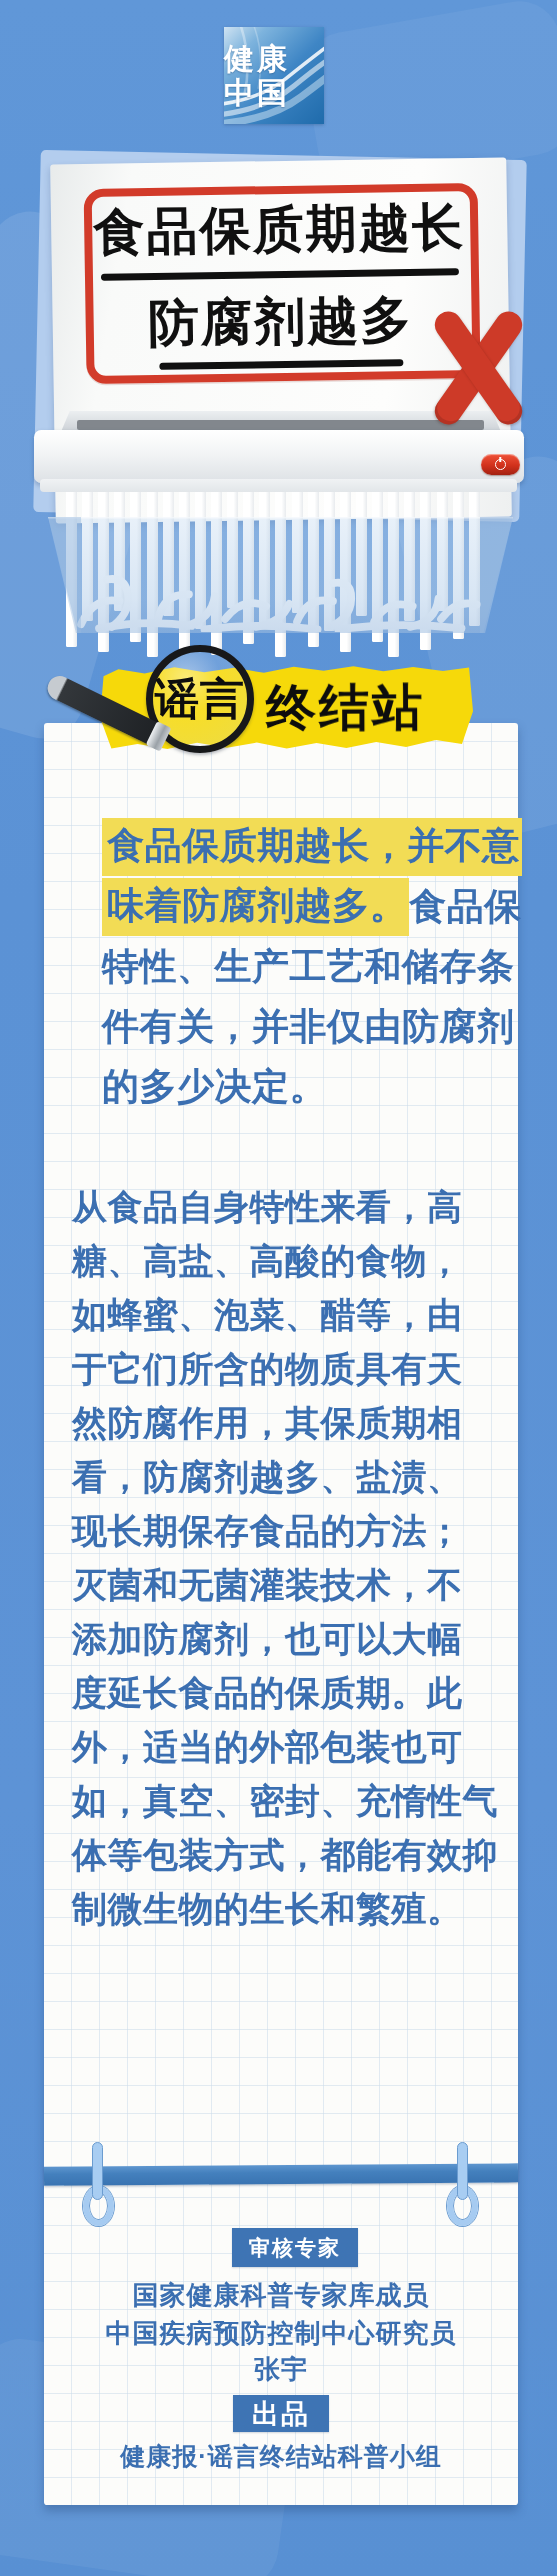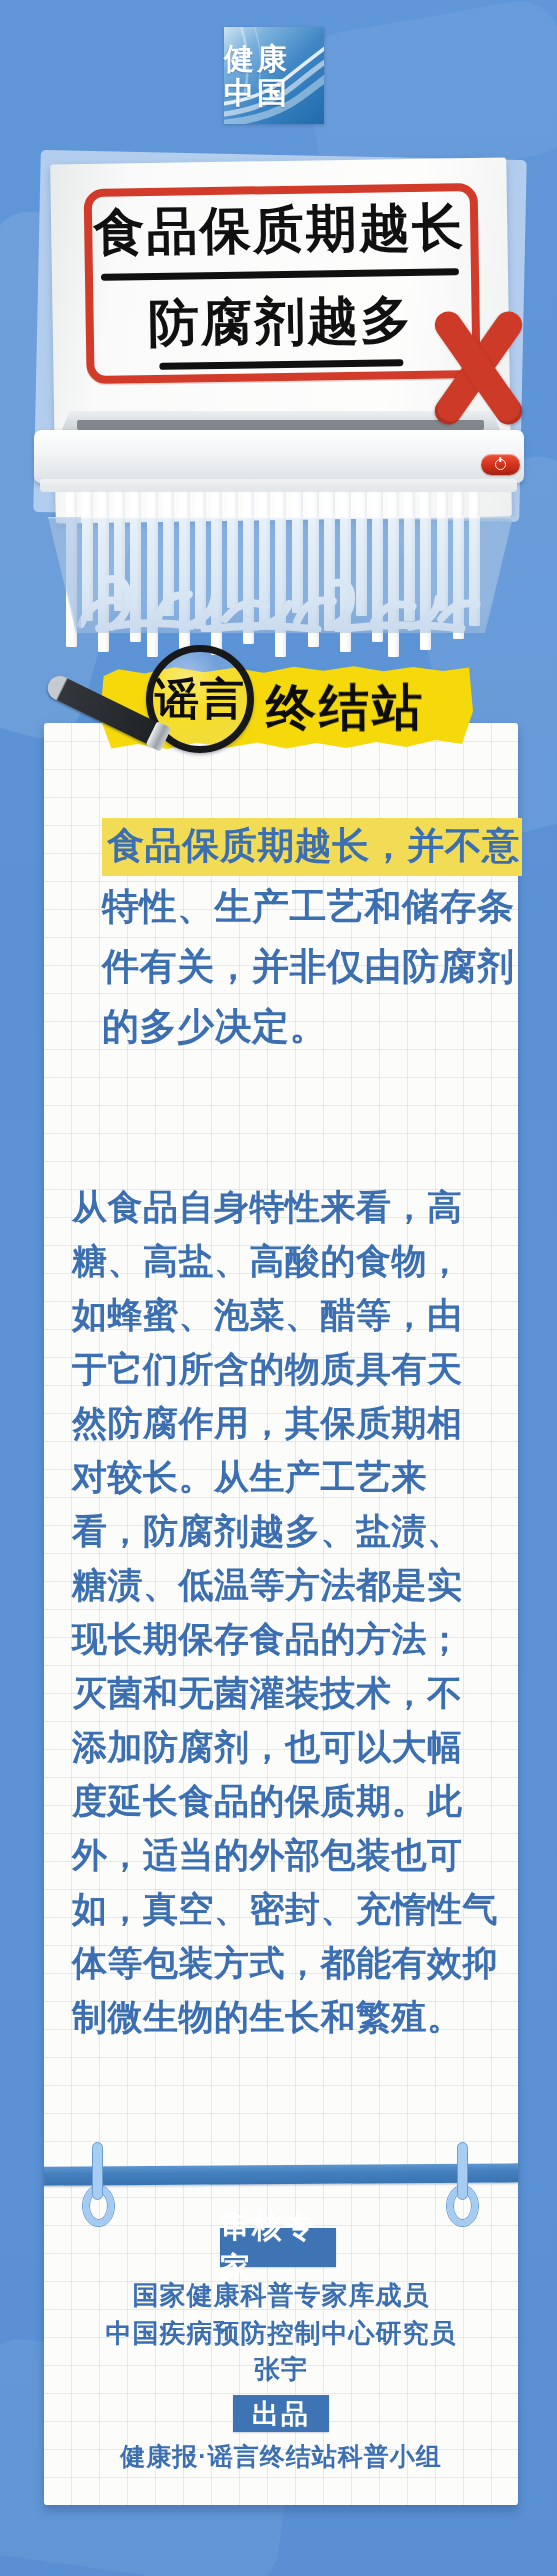--- a/index.html
+++ b/index.html
@@ -112,21 +112,21 @@
     background:linear-gradient(180deg,#5e96cf 0%,#4480bd 40%,#3a74b2 100%);box-shadow:0 1.5px 2.1px rgba(30,60,100,.25);}
   .pin-capsule{width:11.4px;height:58px;border-radius:5.7px;background:#a8cdf2;border:1.5px solid #6b9cd0;box-sizing:border-box;z-index:9;}
   .pin-ring{width:31px;height:40px;border-radius:50%;border:6.7px solid #a6cbf1;box-sizing:border-box;z-index:8;
     box-shadow:0 0 0 1px #6b9cd0,inset 0 0 0 1px #6b9cd0;}
   .cap-l{left:92px;top:2142px;} .ring-l{left:83px;top:2186px;}
   .cap-r{left:457px;top:2142px;} .ring-r{left:447px;top:2186px;}
 
   
   .badge{z-index:7;background:#3e74b4;color:#fff;font-weight:900;display:flex;align-items:center;justify-content:center;
     letter-spacing:2.1px;box-shadow:0 1px 1.5px rgba(30,60,100,.2);}
-  .badge1{left:220px;top:2228px;width:116px;height:39px;font-size:30px;}
+  .badge1{left:232px;top:2228px;width:126px;height:39px;font-size:21px;}
   .badge2{left:233px;top:2395px;width:96px;height:37px;font-size:27px;}
   .foot-line{left:44px;width:474px;z-index:7;text-align:center;color:#3b6fb1;font-weight:900;font-size:26px;letter-spacing:1px;}
   .fl1{top:2278px;} .fl2{top:2316px;} .fl3{top:2352px;}
   .fl4{top:2440px;font-size:25px;}
 </style>
 </head>
 <body>
 
 <div class="bg-streak streak1"></div>
 <div class="bg-streak streak2"></div>
@@ -226,38 +226,40 @@
 </div>
 <div class="abs handle">
   <span class="ferrule"></span>
 </div>
 
 <div class="abs para para1">
     <div class="p-line">
       <span class="hl">食品保质期越长，并不意</span>
     </div>
     <div class="p-line">
+      <span class="hl">味着防腐剂越多。</span>
+      <span>食品保</span>
+    </div>
+    <div class="p-line">
       <span>特性、生产工艺和储存条</span>
     </div>
     <div class="p-line">
       <span>件有关，并非仅由防腐剂</span>
     </div>
     <div class="p-line">
       <span>的多少决定。</span>
     </div>
   </div>
 <div class="abs para para2">
     <div class="p-line">从食品自身特性来看，高</div>
     <div class="p-line">糖、高盐、高酸的食物，</div>
     <div class="p-line">如蜂蜜、泡菜、醋等，由</div>
     <div class="p-line">于它们所含的物质具有天</div>
     <div class="p-line">然防腐作用，其保质期相</div>
-    <div class="p-line">对较长。从生产工艺来</div>
     <div class="p-line">看，防腐剂越多、盐渍、</div>
-    <div class="p-line">糖渍、低温等方法都是实</div>
     <div class="p-line">现长期保存食品的方法；</div>
     <div class="p-line">灭菌和无菌灌装技术，不</div>
     <div class="p-line">添加防腐剂，也可以大幅</div>
     <div class="p-line">度延长食品的保质期。此</div>
     <div class="p-line">外，适当的外部包装也可</div>
     <div class="p-line">如，真空、密封、充惰性气</div>
     <div class="p-line">体等包装方式，都能有效抑</div>
     <div class="p-line">制微生物的生长和繁殖。</div>
   </div>
 

